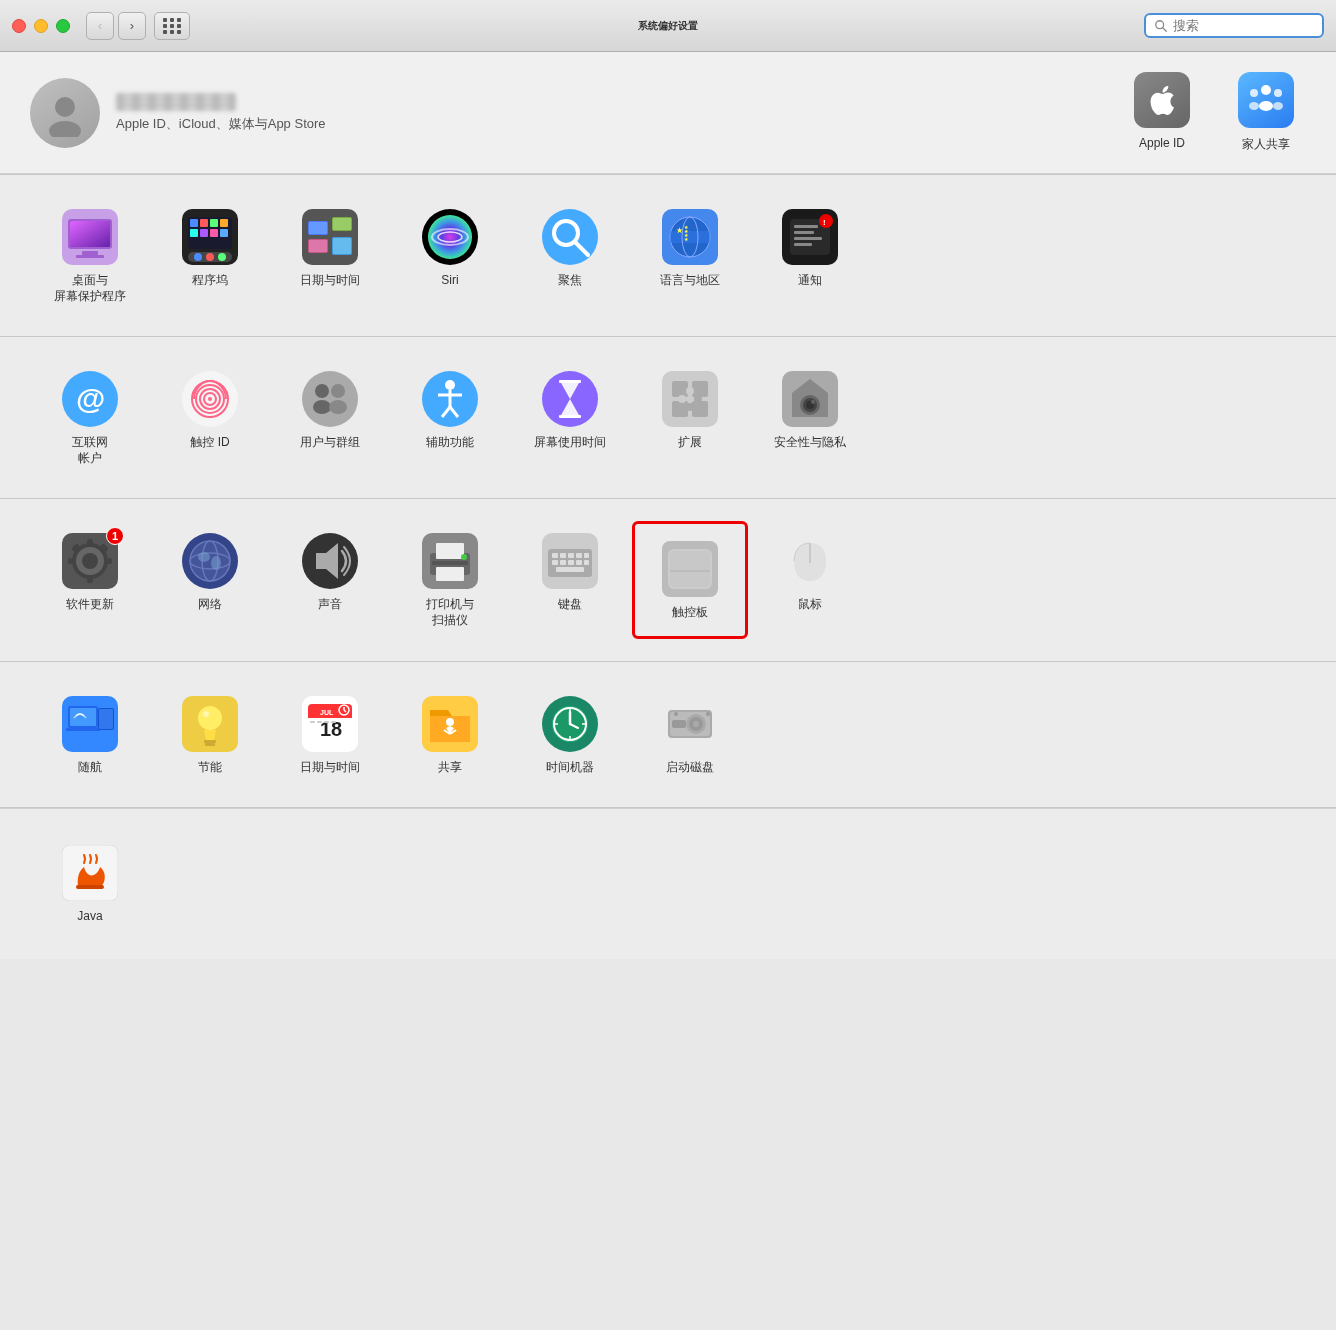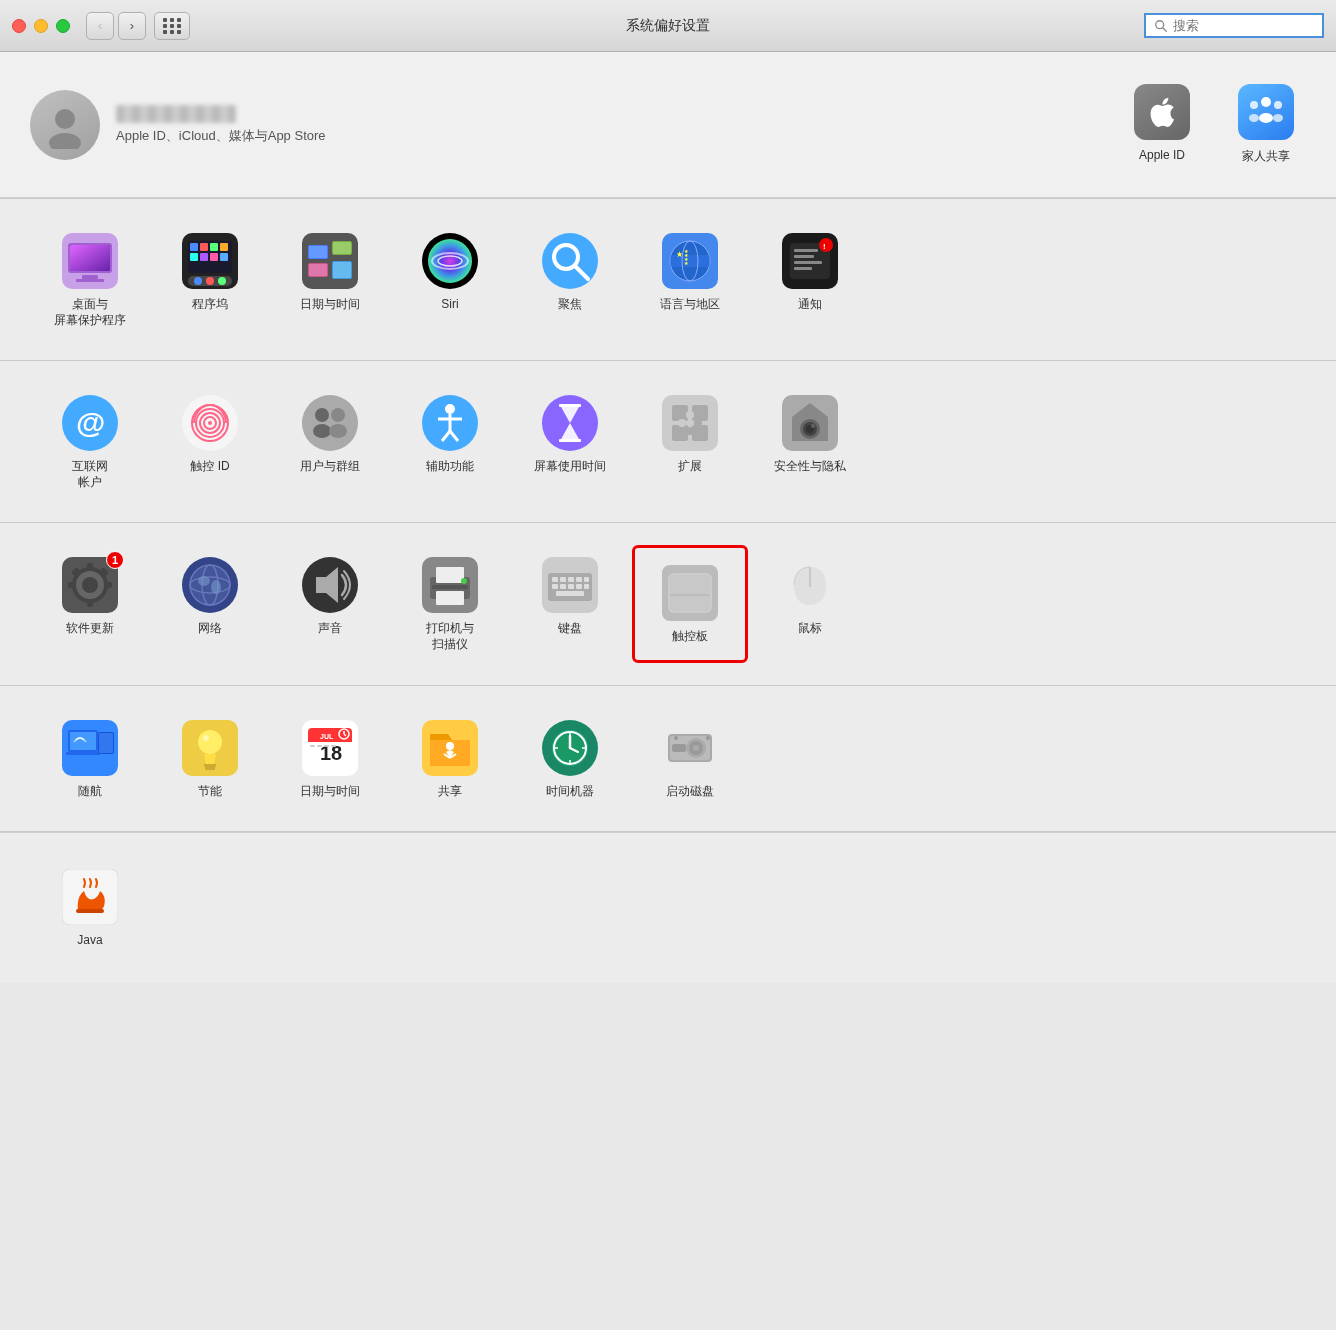--- a/index.html
+++ b/index.html
@@ -69,32 +69,32 @@
     .grid-dot {
       width: 4px; height: 4px;
       background: #555;
       border-radius: 1px;
     }
 
     .titlebar-title {
       position: absolute;
       left: 50%;
       transform: translateX(-50%);
-      font-size: 14px;
-      font-weight: 400;
+      font-size: 10px;
+      font-weight: 700;
       color: #333;
     }
 
     .search-box {
       margin-left: auto;
       display: flex;
       align-items: center;
       background: white;
       border: 2px solid #4a90d9;
-      border-radius: 0;
+      border-radius: 6px;
       padding: 3px 8px;
       width: 180px;
       position: relative;
     }
     .search-box input {
       border: none;
       outline: none;
       font-size: 13px;
       color: #333;
       width: 100%;
@@ -110,21 +110,21 @@
     
     .main {
       background: #ececec;
       padding: 0;
     }
 
     
     .user-section {
       background: #f0f0f0;
       border-bottom: 1px solid #d0d0d0;
-      padding: 32px 30px;
+      padding: 20px 30px;
       display: flex;
       align-items: center;
       justify-content: space-between;
       gap: 48px;
     }
     .user-left {
       display: flex;
       align-items: center;
       gap: 16px;
     }

